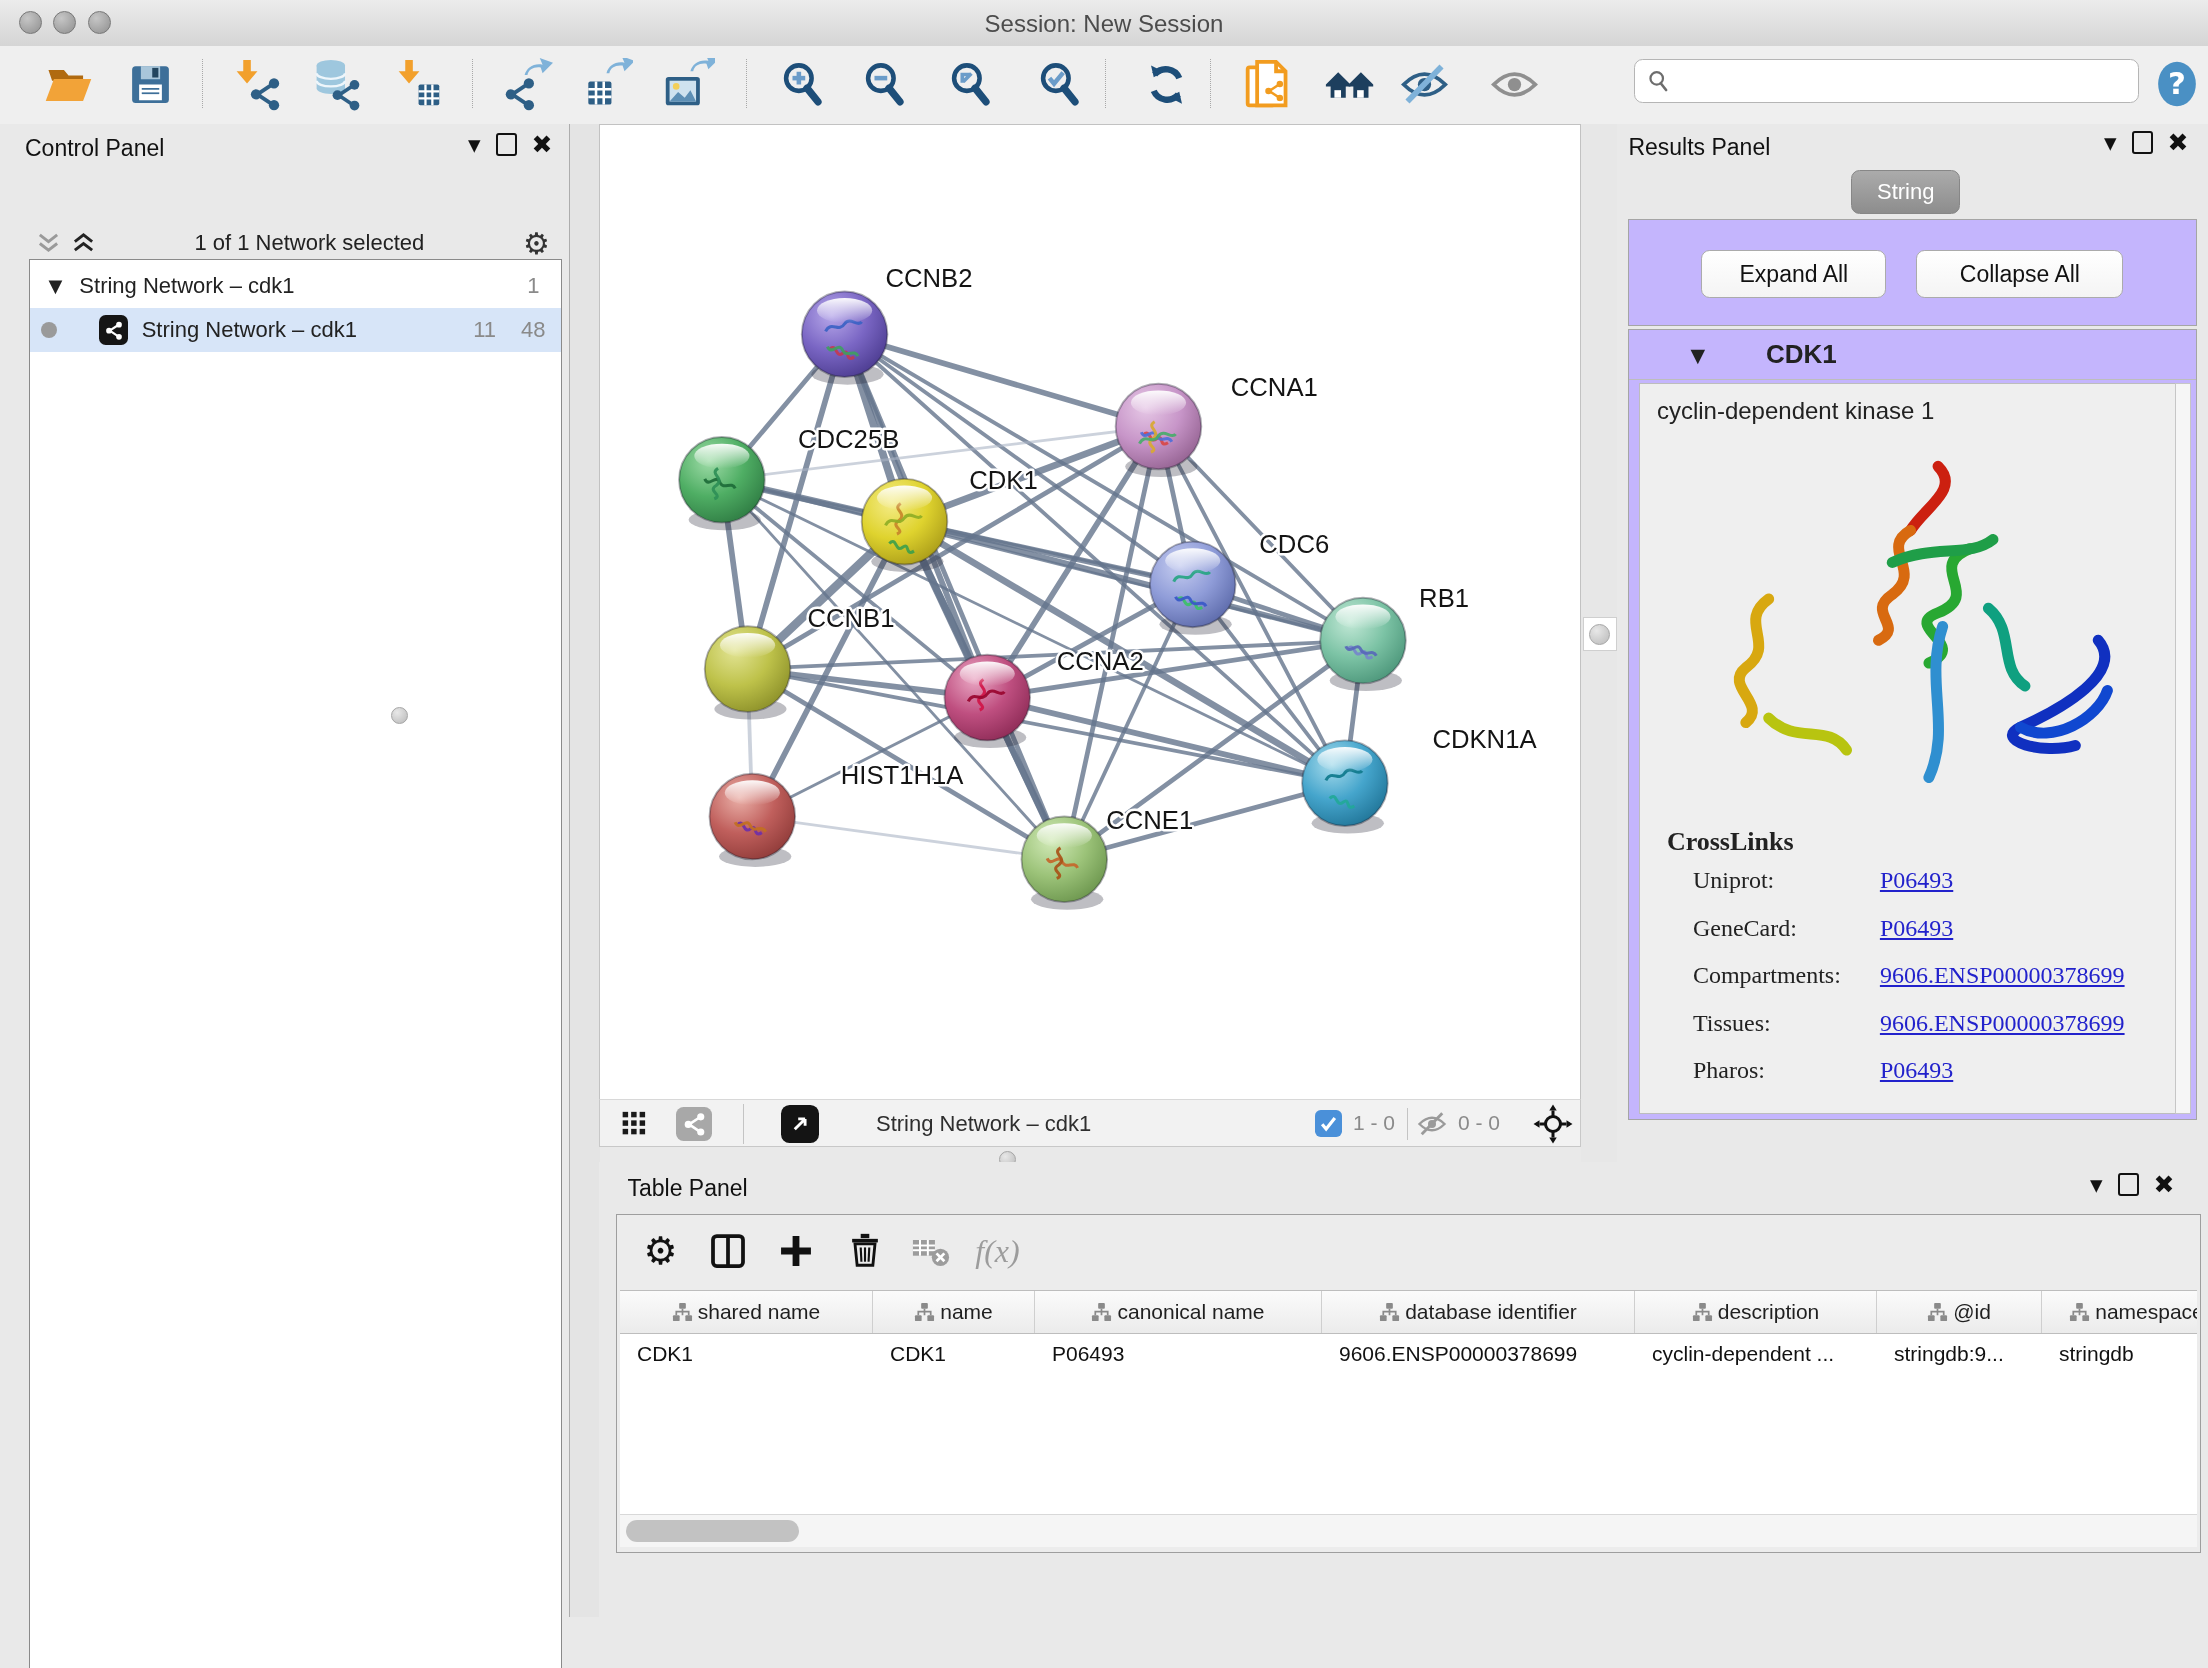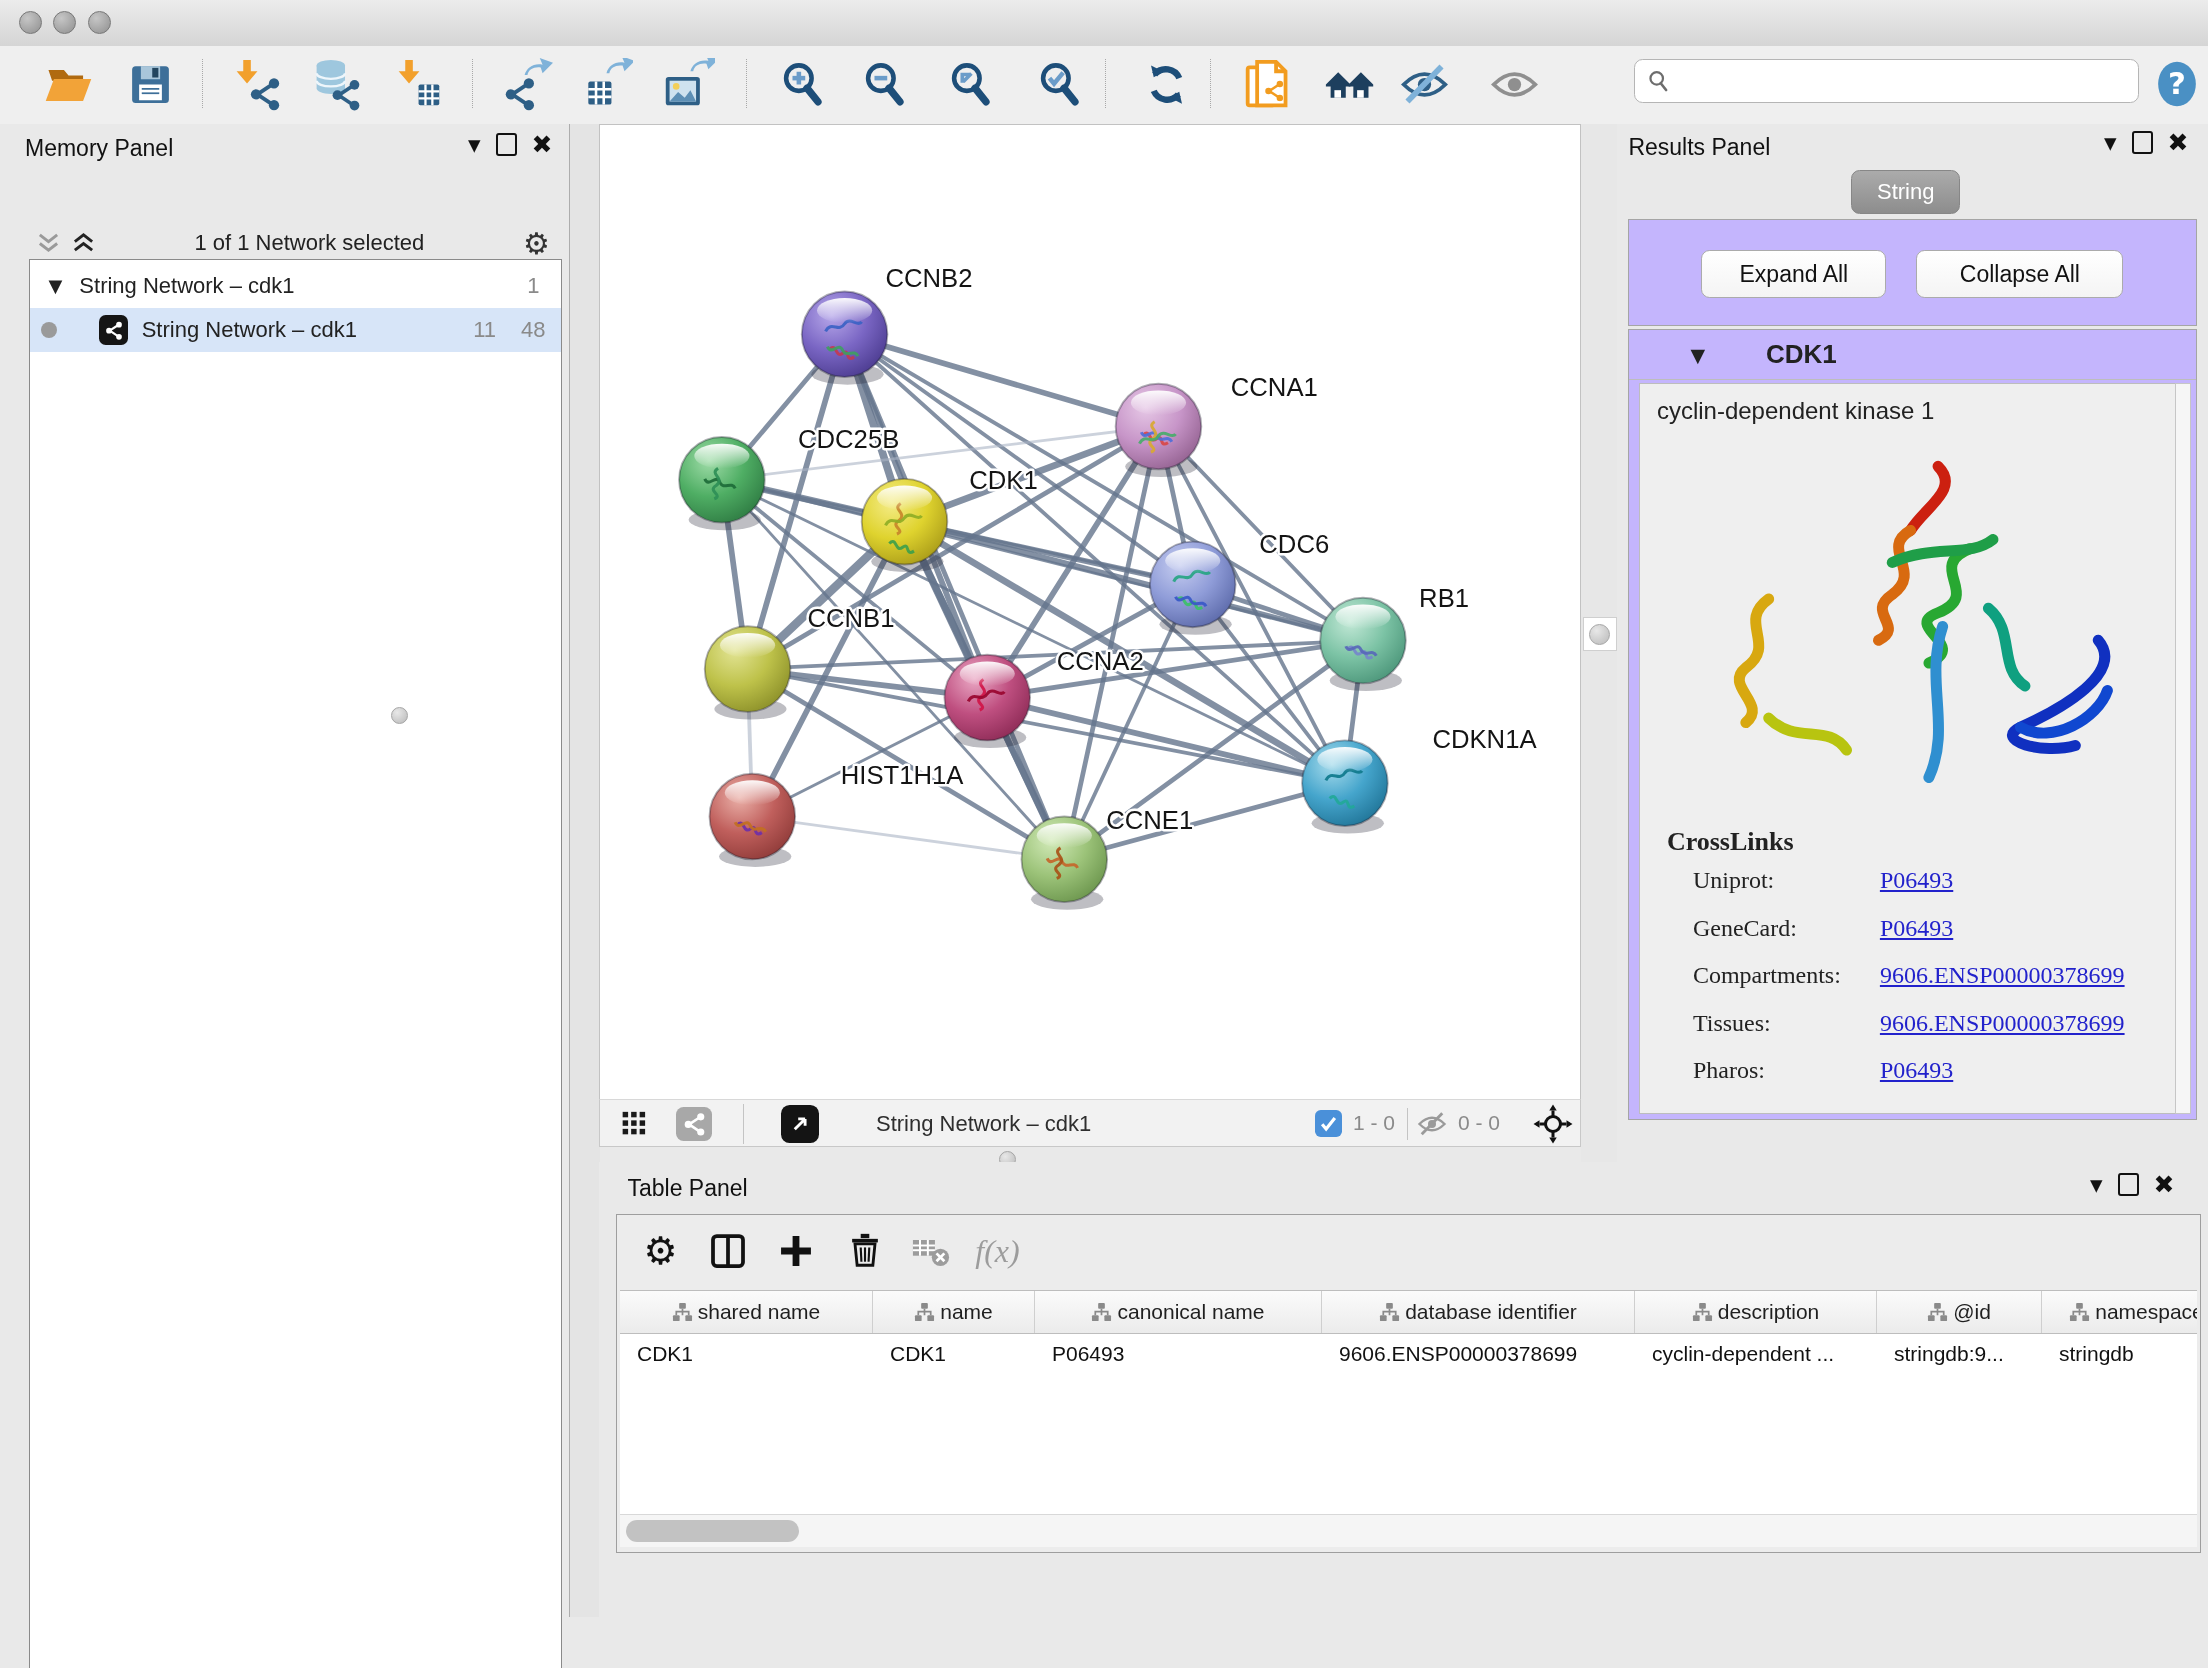--- a/index.html
+++ b/index.html
@@ -114,20 +114,21 @@
     </symbol>
   </defs>
 </svg>
 
 <div id="root">
 
   <div class="abs titlebar">
     <div class="abs tlight" style="left:19px"></div>
     <div class="abs tlight" style="left:53px"></div>
     <div class="abs tlight" style="left:88px"></div>
+    <div class="abs wintitle">Session: New Session</div>
   </div>
 
   <div class="abs toolbar">
     <div class="abs tbtn" style="left:40px">
       <svg width="51" height="51" viewBox="0 0 56 56">
         <path d="M6 12h17l5 6h16v6H10z" fill="#b06a10"></path>
           <path d="M3 46l9-24h41l-9 24z" fill="#f2a338"></path>
       </svg>
     </div>
     <div class="abs tbtn" style="left:122px">
@@ -276,21 +277,21 @@
     </div>
     <div class="abs tbtn" style="left:2148px">
       <svg width="48" height="48" viewBox="0 0 56 56">
         <ellipse cx="28" cy="28" rx="22" ry="26" fill="#4a90c4"></ellipse>
         <text x="28" y="40" text-anchor="middle" font-size="36" font-weight="bold" fill="#fff" font-family="DejaVu Sans, sans-serif">?</text>
       </svg>
     </div>
   </div>
 
   <div class="abs" style="left:0;top:124px;width:569px;height:1493px;background:#e9e9e9">
-    <div class="abs ptitle" style="left:25px;top:11.4px">Memory Panel</div>
+    <div class="abs ptitle" style="left:25px;top:11.4px">Control Panel</div>
     <div class="abs winbtns" style="left:468px;top:7.6px">
       <span class="wbx">▾</span>
       <span class="floatbox"></span>
       <span class="wbx" style="font-weight:bold">✖</span>
     </div>
     <div class="abs" style="left:28.5px;top:103px;width:531px;height:32px;display:flex;align-items:center">
       <svg width="25" height="25" viewBox="0 0 26 26" style="margin-left:7.6px">
         <path d="M4 4l9 7 9-7M4 13l9 7 9-7" stroke="#9a9a9a" fill="none" stroke-width="3"></path>
       </svg>
       <svg width="25" height="25" viewBox="0 0 26 26" style="margin-left:9.5px">

